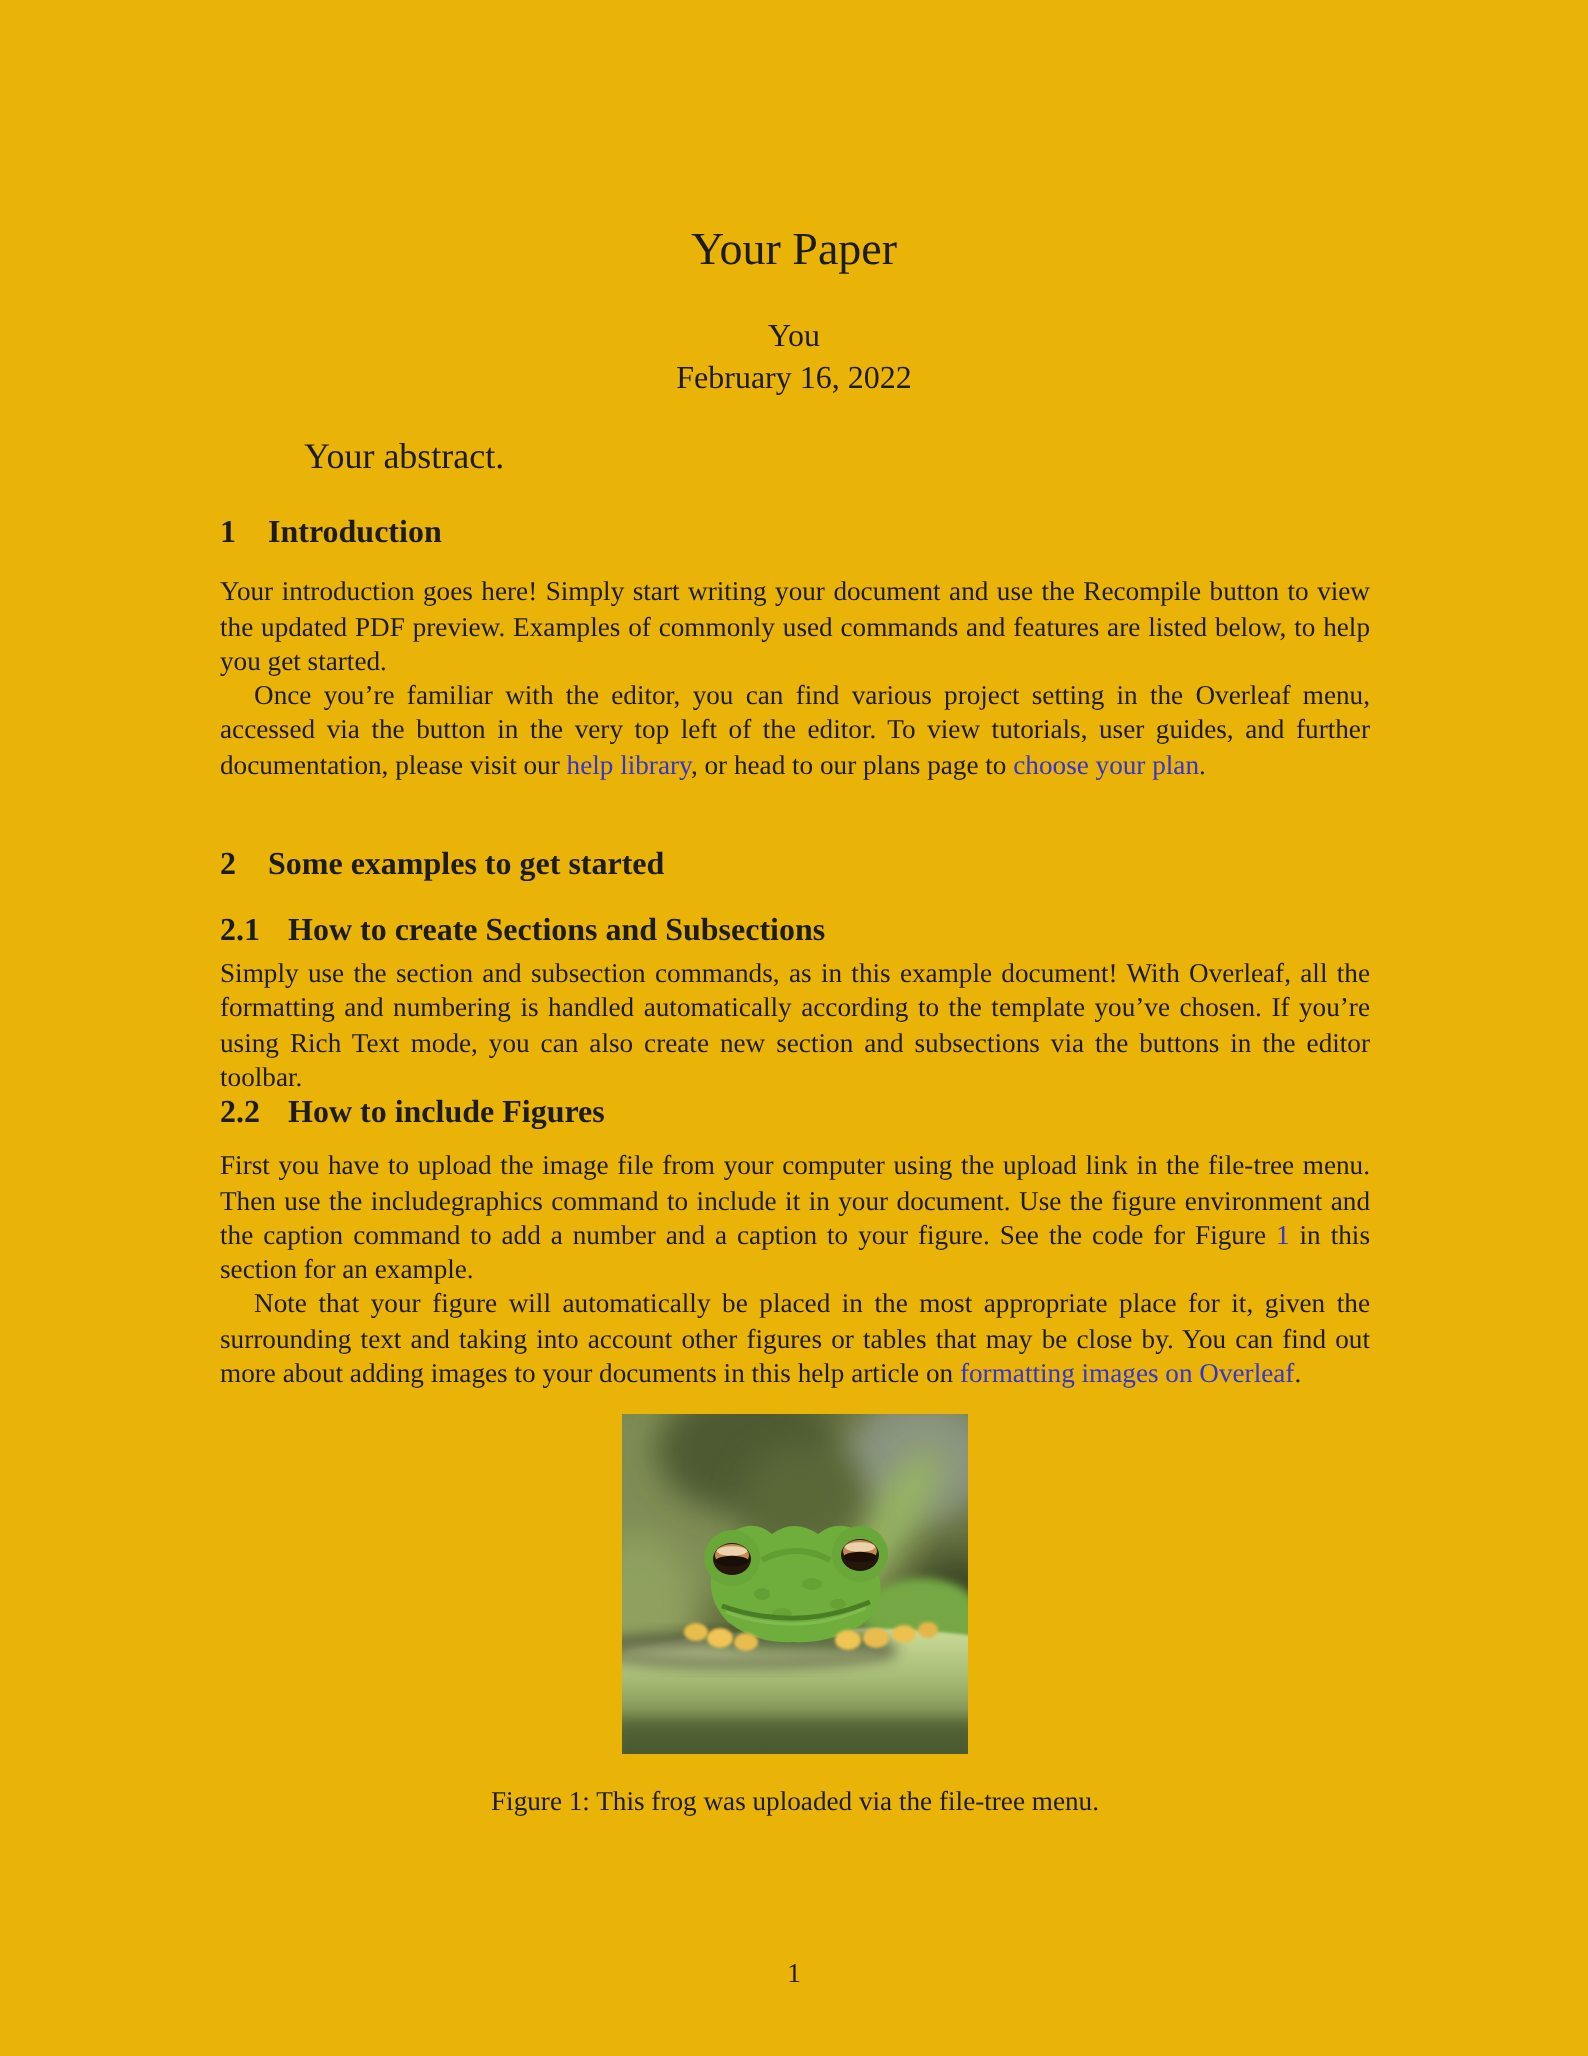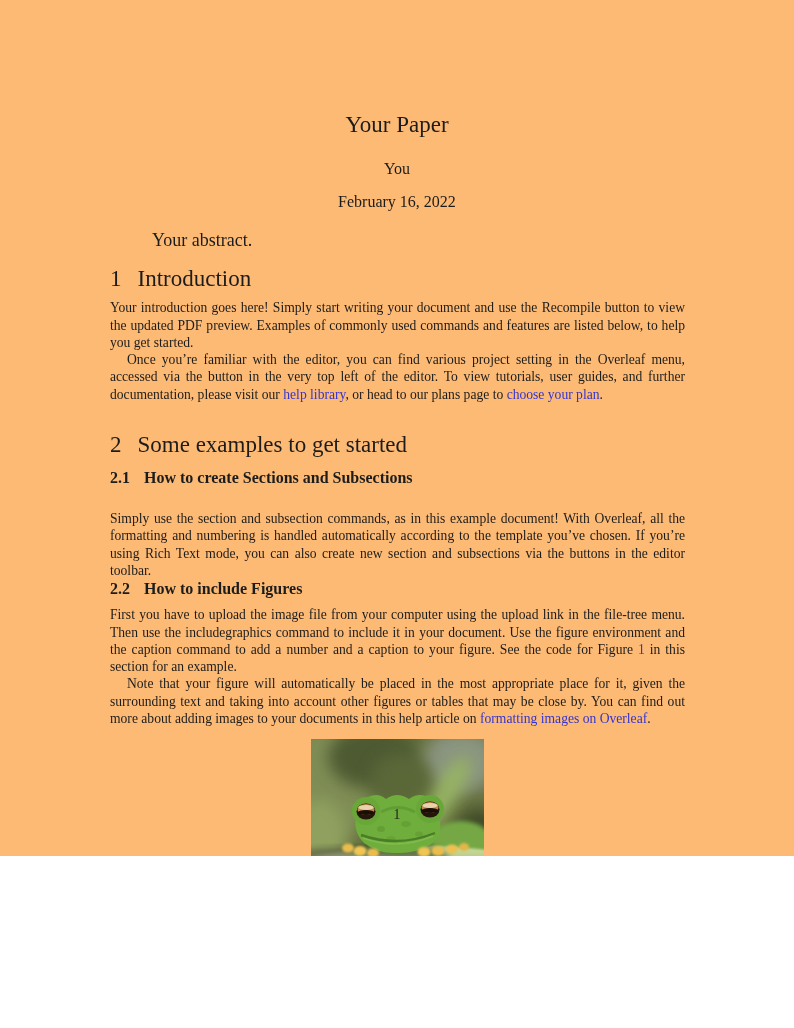--- a/index.html
+++ b/index.html
@@ -1,22 +1,22 @@
 <!DOCTYPE html>
 <html><head>
 <meta charset="utf-8">
 <style>
   * { margin: 0; padding: 0; box-sizing: border-box; }
   html, body { background: #ffffff; }
   .page {
     position: relative;
     width: 794px;
-    height: 856px;
+    height: 1028px;
     margin: 0 auto;
-    background: #fdba74;
+    background: #eab308;
     overflow: hidden;
     font-family: "Liberation Serif", "DejaVu Serif", serif;
     color: #1c1c1c;
   }
   .column {
     width: 575px;
     margin-left: 110px;
   }
   .doc-title {
     margin-top: 110px;
@@ -25,51 +25,51 @@
     line-height: 30px;
     text-align: center;
   }
   .doc-author {
     margin-top: 19px;
     font-size: 16px;
     line-height: 20px;
     text-align: center;
   }
   .doc-date {
-    margin-top: 13px;
+    margin-top: 1px;
     font-size: 16px;
     line-height: 20px;
     text-align: center;
   }
   .abstract-heading {
     margin-top: 31px;
     font-size: 13.6px;
     font-weight: bold;
     line-height: 17px;
     text-align: center;
   }
   .abstract-body {
     margin-top: 20px;
     margin-left: 42px;
     font-size: 18px;
     line-height: 17.3px;
   }
   h2.section {
-    font-size: 23px;
-    font-weight: normal;
+    font-size: 16px;
+    font-weight: bold;
     line-height: 24px;
     margin-bottom: 8px;
   }
   h2.section-1 { margin-top: 18px; }
   h2.section-2 { margin-top: 30px; }
   h3.subsection {
     font-size: 16px;
     font-weight: bold;
     line-height: 20px;
-    margin-bottom: 22px;
+    margin-bottom: 2px;
   }
   h3.subsection-21 { margin-top: 11px; }
   h3.subsection-22 { margin-bottom: 7px; }
   .sec-num { display: inline-block; margin-right: 16px; }
   .subsec-num { display: inline-block; margin-right: 14px; }
   p.body-par {
     font-size: 13.6px;
     line-height: 17.3px;
     text-align: justify;
   }

